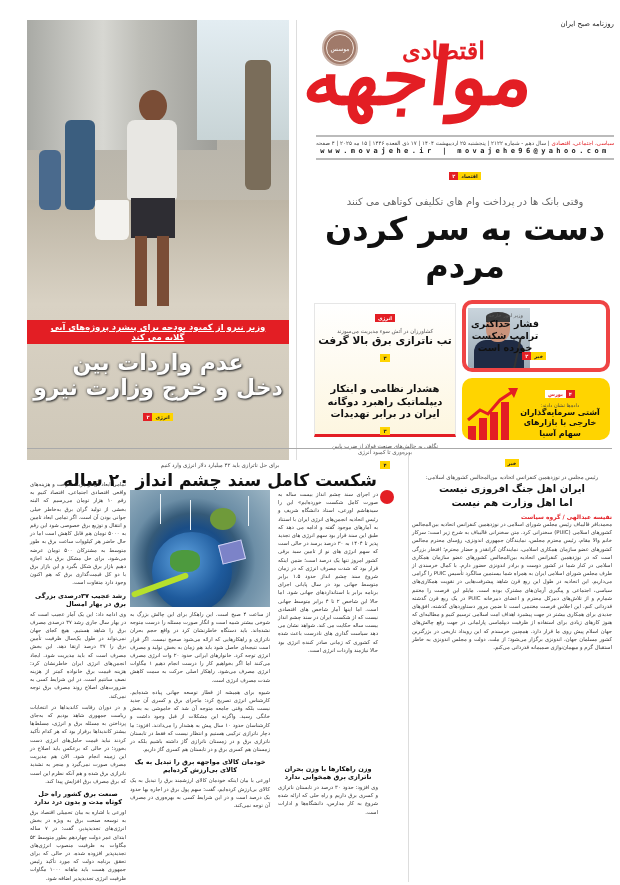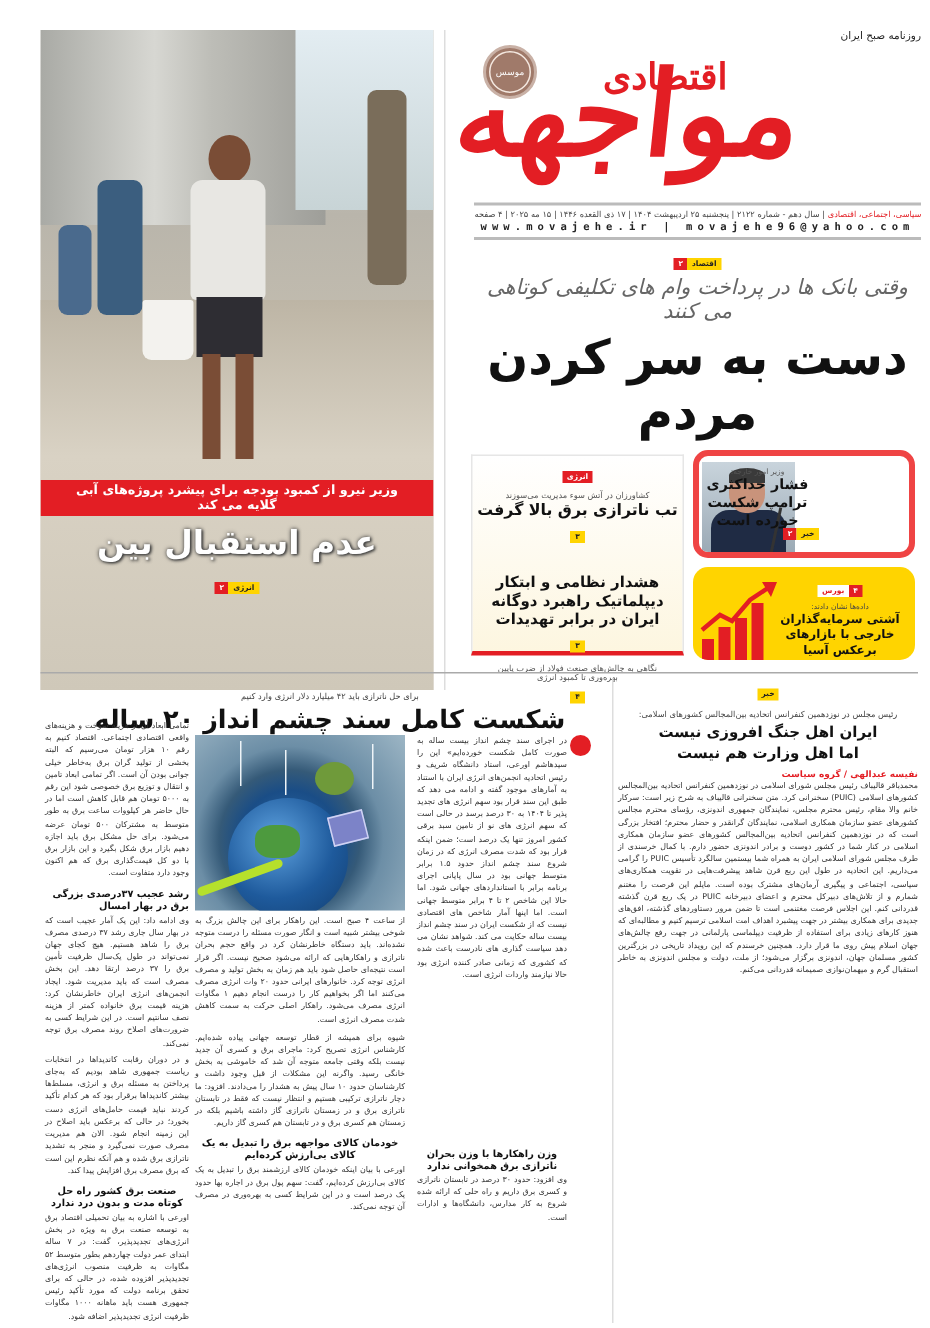--- a/index.html
+++ b/index.html
@@ -20,38 +20,38 @@
   .meta-line{position:absolute;left:316px;top:135px;width:298px;font-size:5.5px;color:#444;border-top:2px solid #bbb;padding-top:3px;white-space:nowrap;overflow:hidden;}
   .meta-line .red{color:#e31e24;}
   .web-line{position:absolute;left:316px;top:147px;width:298px;font-family:"DejaVu Sans Mono",monospace;font-size:7px;font-weight:bold;letter-spacing:3.4px;color:#222;white-space:nowrap;overflow:hidden;border-bottom:2px solid #bbb;padding-bottom:3px;}
 
   .tag{display:inline-block;font-size:5px;font-weight:bold;padding:1px 3px;vertical-align:middle;}
   .tag-y{background:#ffd400;color:#222;}
   .tag-r{background:#e31e24;color:#fff;}
 
   
   #lead{left:316px;top:165px;width:298px;}
-  .kicker{font-size:14px;color:#666;margin-top:0;font-style:italic;}
+  .kicker{font-size:10px;color:#666;margin-top:12px;}
   .lead-title{font-size:32px;font-weight:bold;line-height:1.15;color:#111;margin-top:4px;}
 
   
   #photo{left:27px;top:20px;width:262px;height:440px;overflow:hidden;background:linear-gradient(180deg,#cfcfc9 0%,#b9b5ab 28%,#c7c0b1 55%,#d2cbbd 75%,#c6bfb1 100%);}
   .ph-sky{position:absolute;right:0;top:0;width:92px;height:120px;background:linear-gradient(180deg,#e3edf2,#c8d4d6);}
   .ph-tank{position:absolute;left:0;top:0;width:190px;height:130px;background:linear-gradient(90deg,#a9aaa5,#d7d7d2 40%,#bdbdb7 60%,#9e9e99);}
   .ph-ground{position:absolute;left:0;top:180px;width:262px;height:260px;background:linear-gradient(180deg,#bdb5a5,#d9d2c4 40%,#cfc8b9);}
   .ph-boy{position:absolute;left:90px;top:70px;width:70px;height:240px;}
   .ph-head{position:absolute;left:22px;top:0;width:28px;height:32px;border-radius:50%;background:#7a4d36;}
   .ph-shirt{position:absolute;left:10px;top:30px;width:50px;height:80px;border-radius:8px 8px 4px 4px;background:#e8e7e3;}
   .ph-shorts{position:absolute;left:14px;top:108px;width:44px;height:40px;background:#2e2d33;}
   .ph-leg1{position:absolute;left:18px;top:146px;width:12px;height:70px;background:#7a4d36;}
   .ph-leg2{position:absolute;left:40px;top:146px;width:12px;height:70px;background:#7a4d36;}
   .ph-bucket{position:absolute;left:-22px;top:110px;width:34px;height:40px;background:#f3f2ee;border-radius:2px 2px 6px 6px;}
   .ph-person{position:absolute;background:#4a6a8d;border-radius:6px;}
   #photo-caption{position:absolute;left:0;top:300px;width:262px;text-align:center;}
-  .cap-red{display:inline-block;background:#e31e24;color:#fff;font-size:8.5px;font-weight:bold;padding:2px 22px;direction:rtl;}
+  .cap-red{display:inline-block;background:#e31e24;color:#fff;font-size:8.5px;font-weight:bold;padding:2px 22px;direction:rtl;text-decoration:underline;}
   .cap-title{font-size:22px;font-weight:bold;color:#fff;line-height:1.15;margin-top:6px;direction:rtl;text-shadow:0 0 3px #444,1px 1px 2px #333;}
   .cap-tag{margin-top:6px;}
 
   
   #teasers{left:314px;top:303px;width:142px;height:134px;background:linear-gradient(180deg,#fff,#fdf6e0);border:1px solid #e6e6e6;border-bottom:3px solid #e31e24;box-sizing:border-box;}
   .t-block{text-align:center;direction:rtl;}
   .t-kick{font-size:5.5px;color:#555;}
   .t-title{font-size:10.5px;font-weight:bold;color:#111;line-height:1.25;}
 
   
@@ -113,21 +113,22 @@
   <div class="ph-boy">
     <div class="ph-head"></div>
     <div class="ph-shirt"></div>
     <div class="ph-bucket"></div>
     <div class="ph-shorts"></div>
     <div class="ph-leg1"></div>
     <div class="ph-leg2"></div>
   </div>
   <div id="photo-caption">
     <div class="cap-red">وزیر نیرو از کمبود بودجه برای پیشرد پروژه‌های آبی گلایه می کند</div>
-    <div class="cap-title">عدم استقبال بین</div>
+    <div class="cap-title">عدم واردات بین</div>
+    <div class="cap-title" style="margin-top:0">دخل و خرج وزارت نیرو</div>
     <div class="cap-tag">
       <span class="tag tag-r">۲</span><span class="tag tag-y">انرژی</span>
     </div>
   </div>
 </div>
 <div class="col-rule" style="left:296px;top:20px;height:440px;"></div>
 
 <div id="masthead" class="abs">
   <div class="tagline">روزنامه صبح ایران</div>
   <div class="logo-word">
@@ -192,21 +193,21 @@
     <rect x="2" y="40" width="8" height="14" fill="#e31e24"></rect>
     <rect x="13" y="32" width="8" height="22" fill="#e31e24"></rect>
     <rect x="24" y="26" width="8" height="28" fill="#e31e24"></rect>
     <rect x="35" y="16" width="8" height="38" fill="#e31e24"></rect>
     <polyline points="2,34 14,24 22,28 34,14 46,6" fill="none" stroke="#e31e24" stroke-width="3"></polyline>
     <polygon points="42,2 52,2 48,12" fill="#e31e24"></polygon>
   </svg>
   <div class="c2-text">
     <div><span class="tag tag-r">۴</span><span class="tag" style="background:#fff;color:#e31e24">بورس</span></div>
     <div class="c2-kick">داده‌ها نشان دادند:</div>
-    <div class="c2-title">آشتی سرمایه‌گذاران خارجی با بازارهای برعکس آسیا</div>
+    <div class="c2-title">آشتی سرمایه‌گذاران خارجی با بازارهای سهام آسیا</div>
   </div>
 </div>
 
 <div class="hr" style="left:27px;top:448px;width:585px;"></div>
 
 <div id="art-right" class="abs">
   <div class="ctr" style="margin-top:2px"><span class="tag tag-y">خبر</span></div>
   <div class="ar-kick" style="margin-top:3px">رئیس مجلس در نوزدهمین کنفرانس اتحادیه بین‌المجالس کشورهای اسلامی:</div>
   <div class="ar-title" style="margin-top:2px">ایران اهل جنگ افروزی نیست</div>
   <div class="ar-title">اما اهل وزارت هم نیست</div>

